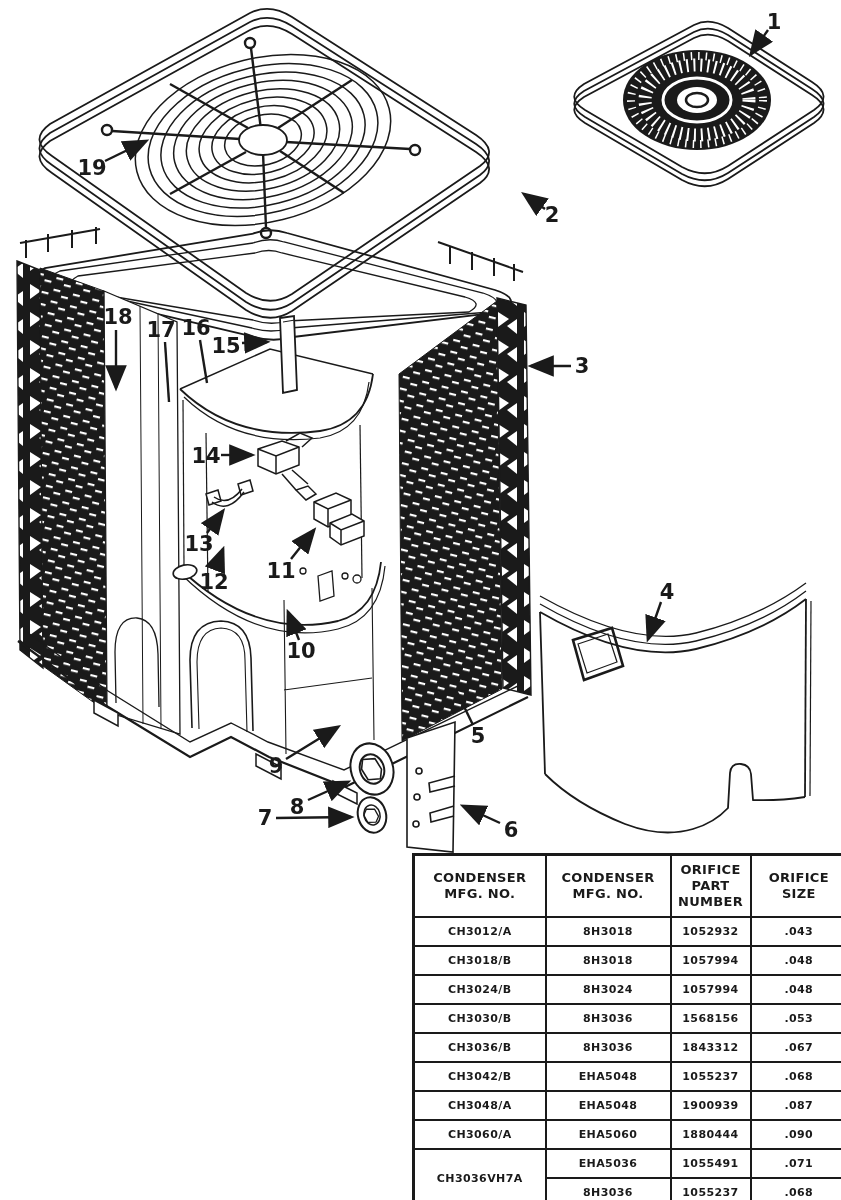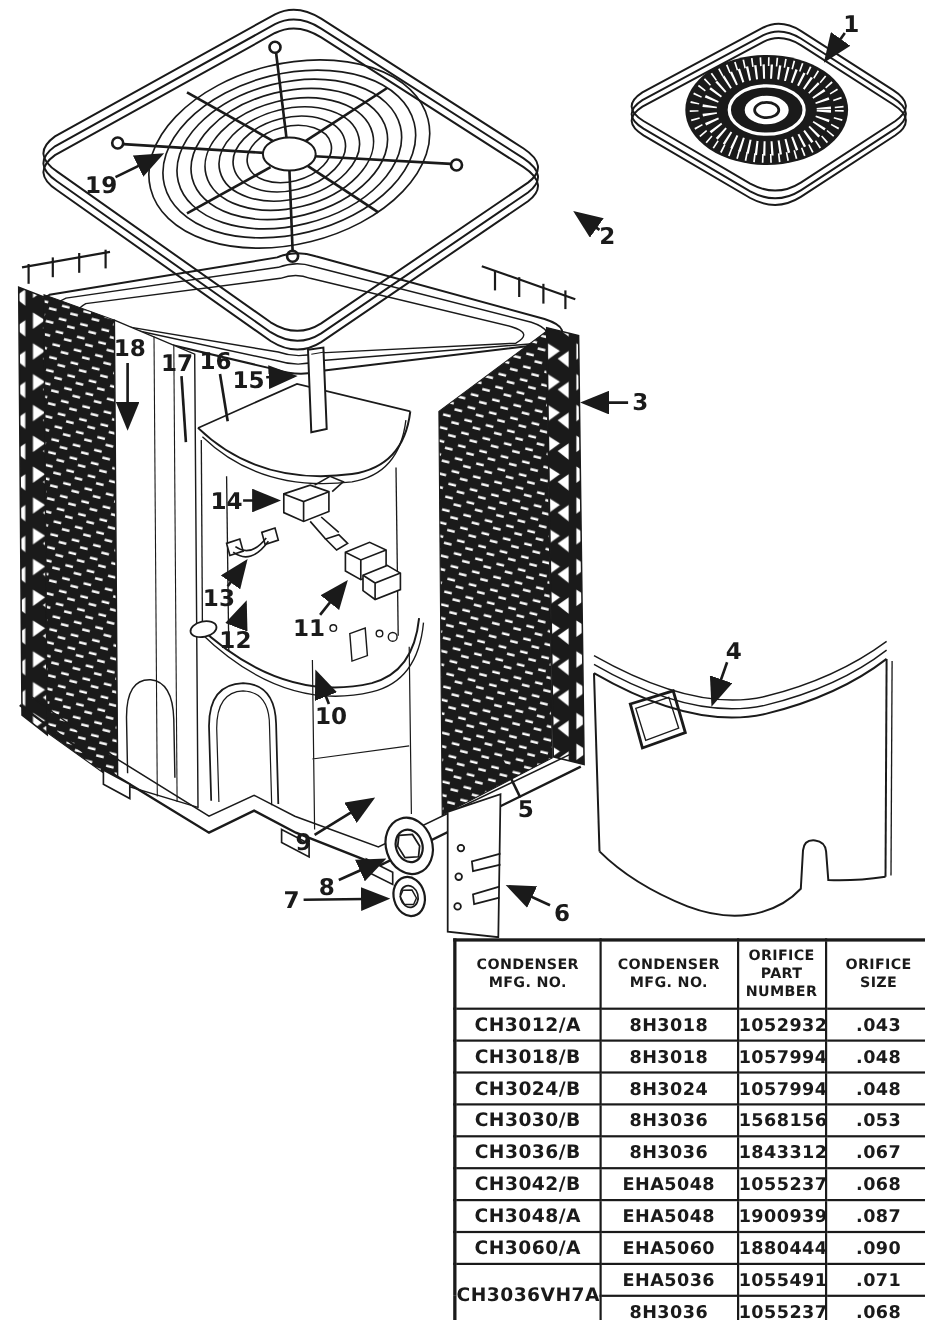--- a/index.html
+++ b/index.html
@@ -22,22 +22,22 @@
   }
   th,td{
     border:2px solid #1a1a1a;text-align:center;vertical-align:middle;
     color:#1a1a1a;padding:0;overflow:hidden;
   }
   table{border:3px solid #1a1a1a;}
   th{
     font-size:13px;font-weight:bold;line-height:1.25;white-space:pre-line;
     letter-spacing:.3px;height:60px;
   }
-  td{font-size:16px;font-weight:bold;letter-spacing:.4px;height:27px;}
-  td.cond{font-size:17px;}
+  td{font-size:11px;font-weight:bold;letter-spacing:.4px;height:27px;}
+  td.cond{font-size:11px;}
 </style>
 </head>
 <body>
 
 <div class="stage">
 
 <svg width="841" height="1200" viewBox="0 0 841 1200">
   <defs>
     <pattern id="coil" width="20" height="12" patternUnits="userSpaceOnUse" patternTransform="rotate(14)">
       <rect width="20" height="12" fill="#1a1a1a"></rect>

